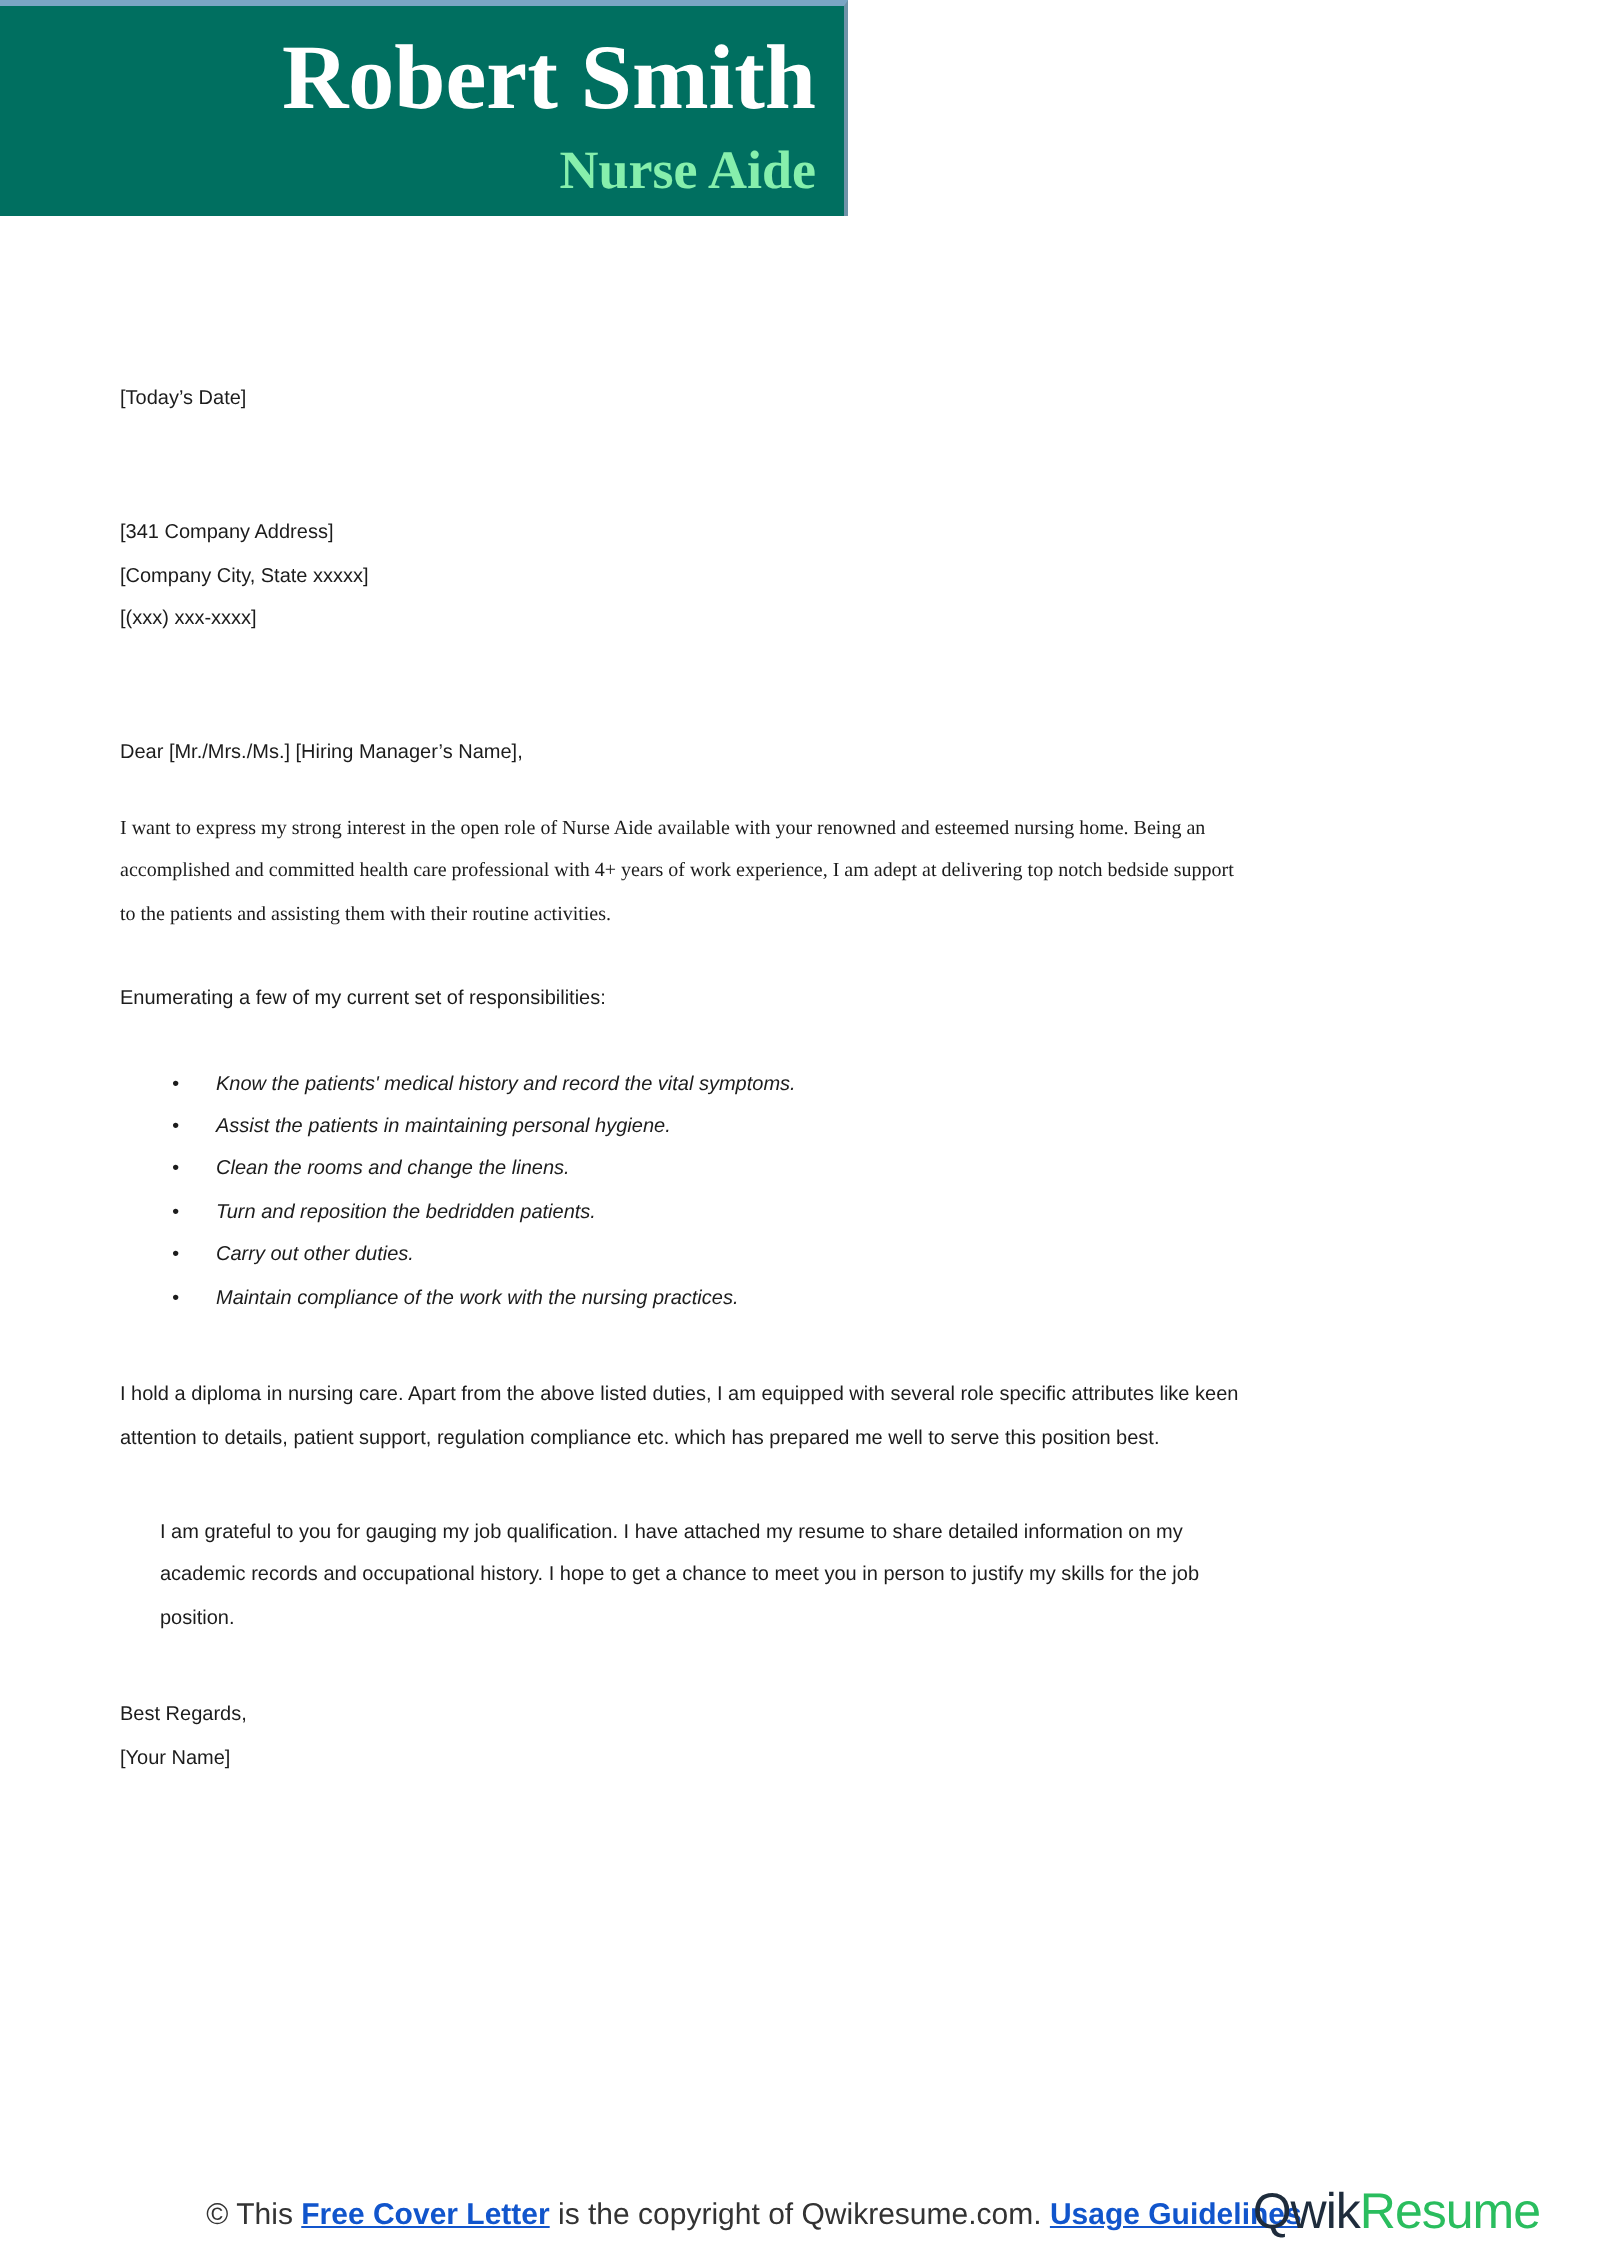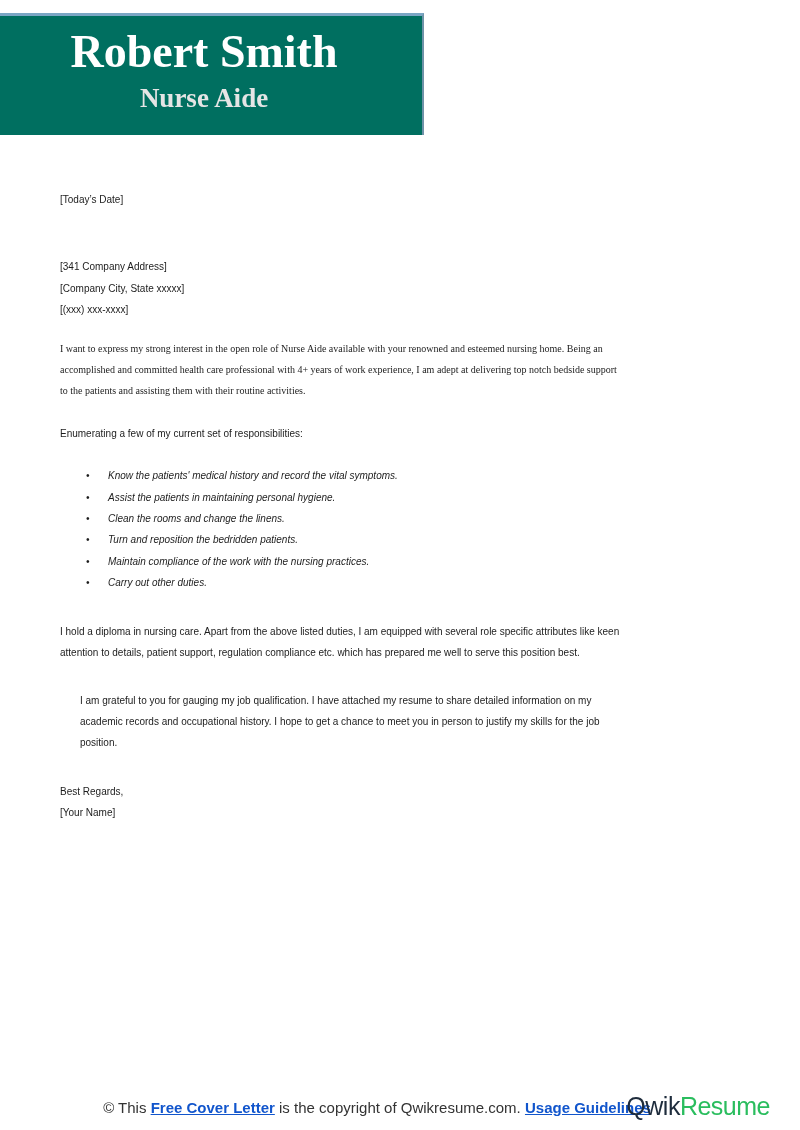--- a/index.html
+++ b/index.html
@@ -17,44 +17,44 @@
     width:800px;
     height:1130px;
     background:#ffffff;
     overflow:hidden;
     font-family:"Liberation Sans","DejaVu Sans",sans-serif;
     color:#1C1C1C;
   }
   
   .band{
     position:absolute;
-    top:13px;left:0;
-    width:424px;height:122px;
+    top:0;left:0;
+    width:424px;height:108px;
     background:var(--band);
     border-top:3px solid var(--band-top);
     border-right:2px solid var(--band-right);
     display:flex;
     flex-direction:column;
-    align-items:center;
+    align-items:flex-end;
     padding:8px 14px 0 0;
   }
   .band .name{
     font-family:"Liberation Serif","DejaVu Serif",serif;
     font-weight:bold;
     font-size:46px;
     line-height:1.2;
     color:#FFFFFF;
   }
   .band .role{
     font-family:"Liberation Serif","DejaVu Serif",serif;
     font-weight:bold;
     font-size:27px;
     line-height:1.2;
     margin-top:3px;
-    color:#e5e5e5;
+    color:#86efac;
   }
   
   .letter{
     position:absolute;
     top:122px;left:0;
     width:676px;
     padding:0 52px 0 60px;
     font-size:10px;
     line-height:21.4px;
   }
@@ -122,32 +122,33 @@
 
   <main class="letter">
     <p class="date">[Today’s Date]</p>
 
     <div class="address">
       <p>[341 Company Address]</p>
       <p>[Company City, State xxxxx]</p>
       <p>[(xxx) xxx-xxxx]</p>
     </div>
 
+    <p class="salutation">Dear [Mr./Mrs./Ms.] [Hiring Manager’s Name],</p>
 
     <p class="para-intro">I want to express my strong interest in the open role of Nurse Aide available with your renowned and esteemed nursing home. Being an accomplished and committed health care professional with 4+ years of work experience, I am adept at delivering top notch bedside support to the patients and assisting them with their routine activities.</p>
 
     <p class="para-enum">Enumerating a few of my current set of responsibilities:</p>
 
     <ul class="bullets">
       <li>Know the patients' medical history and record the vital symptoms.</li>
       <li>Assist the patients in maintaining personal hygiene.</li>
       <li>Clean the rooms and change the linens.</li>
       <li>Turn and reposition the bedridden patients.</li>
+      <li>Carry out other duties.</li>
       <li>Maintain compliance of the work with the nursing practices.</li>
-      <li>Carry out other duties.</li>
     </ul>
 
     <p class="para-quals">I hold a diploma in nursing care. Apart from the above listed duties, I am equipped with several role specific attributes like keen attention to details, patient support, regulation compliance etc. which has prepared me well to serve this position best.</p>
 
     <p class="para-thanks">I am grateful to you for gauging my job qualification. I have attached my resume to share detailed information on my academic records and occupational history. I hope to get a chance to meet you in person to justify my skills for the job position.</p>
 
     <p class="closing">Best Regards,</p>
     <p class="signature">[Your Name]</p>
   </main>
 

